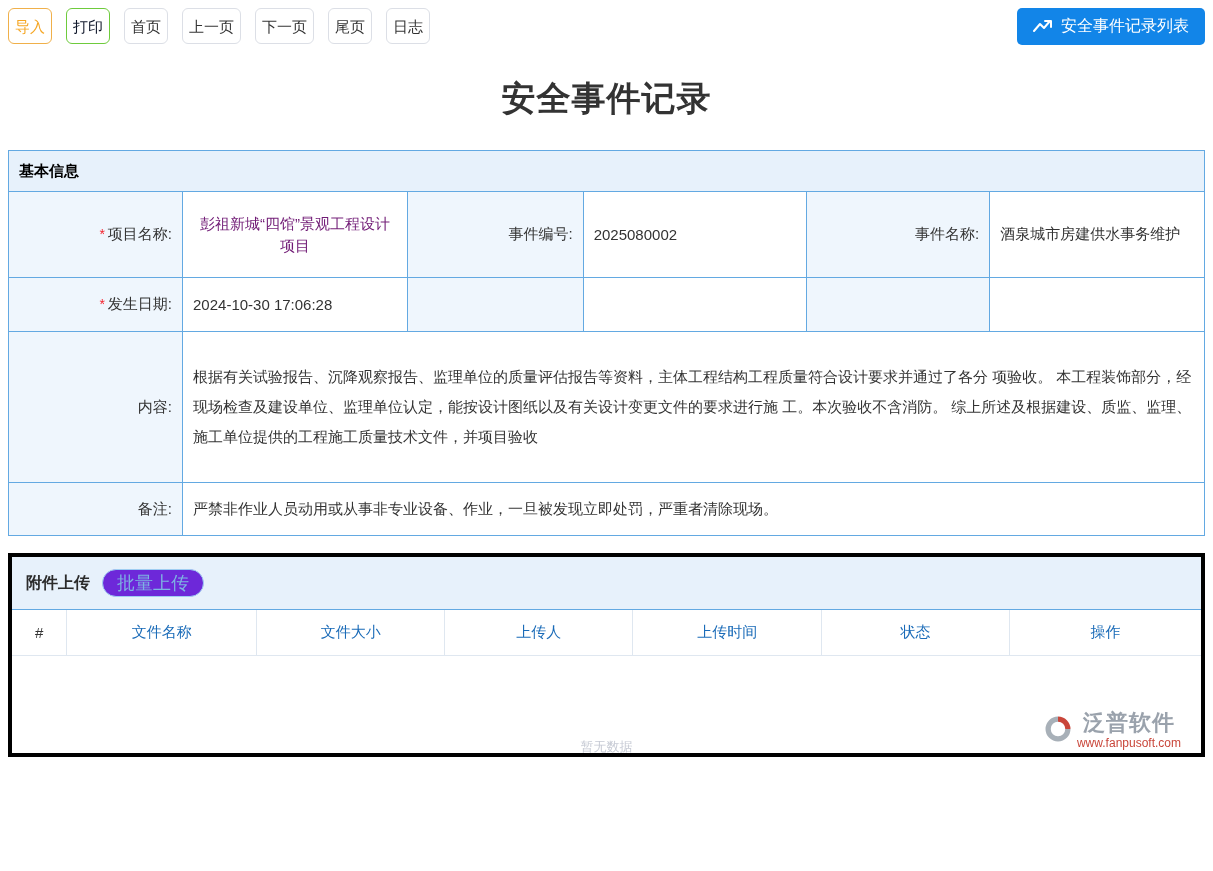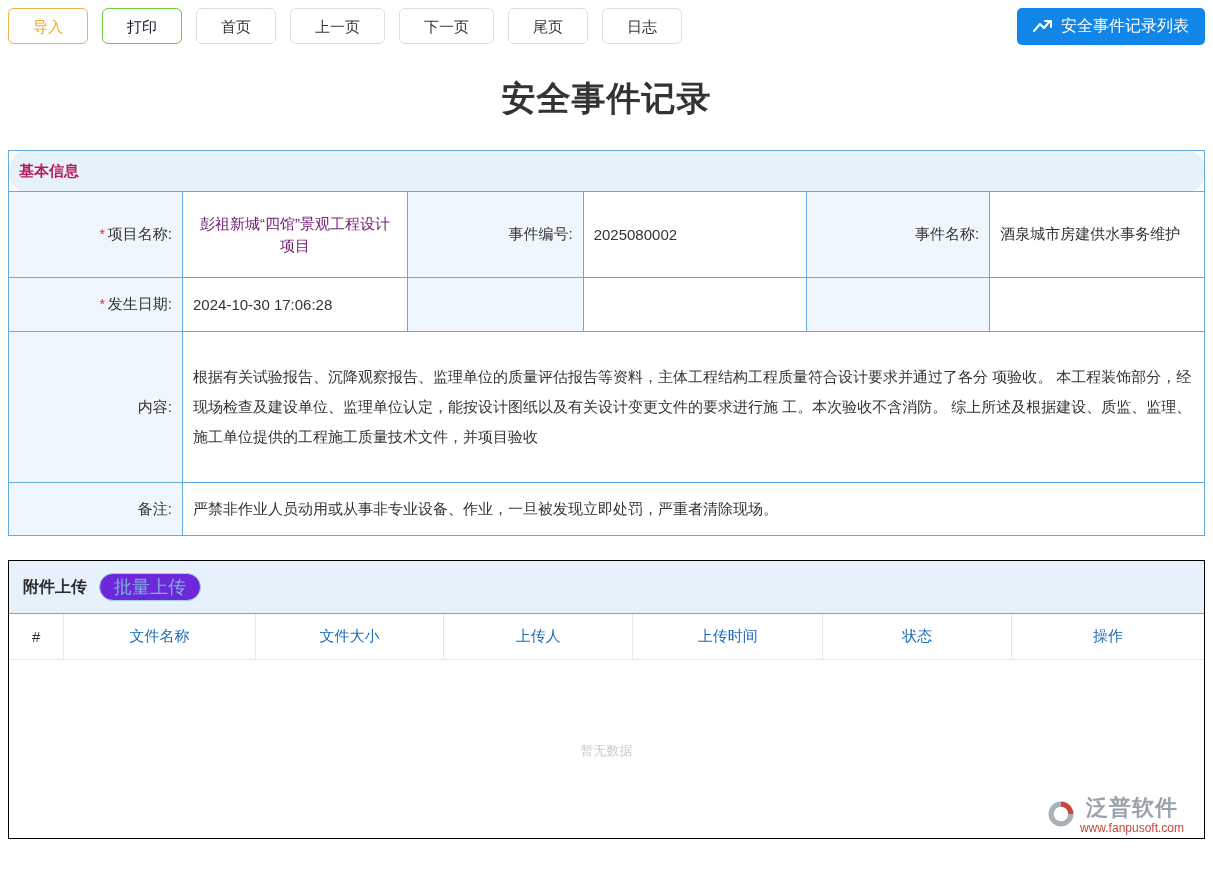--- a/index.html
+++ b/index.html
@@ -11,21 +11,21 @@
     height: 871px;
     position: relative;
     overflow: hidden;
   }
   .page { padding: 8px; width: 1213px; height: 871px; position: relative; }
 
   
   .toolbar { display: flex; align-items: flex-start; gap: 14px; position: relative; height: 38px; }
   .btn {
     display: inline-flex; align-items: center; justify-content: center;
-    height: 36px; padding: 0 24px; font-size: 15px; line-height: 1;
+    height: 36px; padding: 0 6px; font-size: 15px; line-height: 1;
     background: #fff; border: 1px solid #dcdfe6; border-radius: 6px;
     color: #333; cursor: pointer; white-space: nowrap;
   }
   .btn.warn { color: #f5a623; border-color: #f0b04a; }
   .btn.ok   { color: #0f172a; border-color: #6ecb3c; }
   .btn-primary {
     position: absolute; right: 0; top: 0;
     display: inline-flex; align-items: center; gap: 8px;
     height: 37px; padding: 9px 16px; font-size: 16px;
     background: #1285e8; color: #fff; border: none; border-radius: 5px;
@@ -39,40 +39,40 @@
     margin: 30px 0 28px 0; letter-spacing: 1px;
   }
 
   
   table.info { width: 100%; border-collapse: collapse; table-layout: fixed; }
   table.info td {
     border: 1px solid #63a9e2; font-size: 15px; vertical-align: middle;
     padding: 6px 10px; word-break: break-all;
   }
   td.sec-head {
-    background: #e7f1fb; font-weight: bold; font-size: 16px; color: #be185d;
-    padding: 10px 14px; height: 41px; border-radius: 18px;
+    background: #e7f1fb; font-weight: bold; font-size: 16px; color: #000000;
+    padding: 10px 14px; height: 41px;
   }
   td.lbl { background: #eff6fd; text-align: right; padding-right: 12px; color: #333; }
   td.val { background: #fff; text-align: left; }
   .req { color: #f5222d; margin-right: 3px; font-size: 14px; }
   tr.row-1 { height: 86px; }
   tr.row-2 { height: 54px; }
   tr.row-content { height: 151px; }
   tr.row-remark { height: 53px; }
   a.proj-link {
     color: #701a75; text-decoration: none; display: block; text-align: center;
     line-height: 1.45; cursor: pointer;
   }
   td.val-multi { line-height: 1.9; }
   td.content-cell { line-height: 30px; padding: 8px 12px; }
 
   
   .attach-box {
-    margin-top: 24px; border: 1px solid #000000; height: 279px; position: relative;
+    margin-top: 17px; border: 4px solid #000000; height: 204px; position: relative;
   }
   .attach-head {
     background: #e7f1fb; height: 53px; display: flex; align-items: center;
     padding: 0 14px; gap: 12px; border-bottom: 1px solid #63a9e2;
   }
   .attach-head .sec-title { font-weight: bold; font-size: 16px; color: #2b2b2b; }
   .pill-btn {
     background: #6d28d9; border: 1px solid #9fcdf2; color: #7db4e2;
     border-radius: 15px; height: 28px; padding: 0 14px; font-size: 18px;
     display: inline-flex; align-items: center; cursor: pointer;

